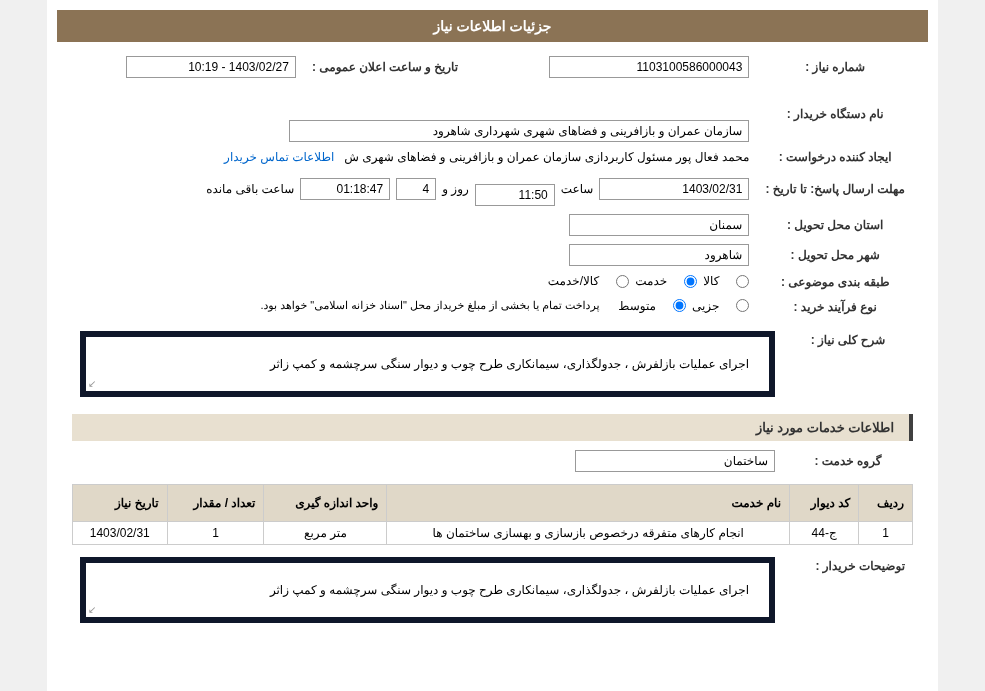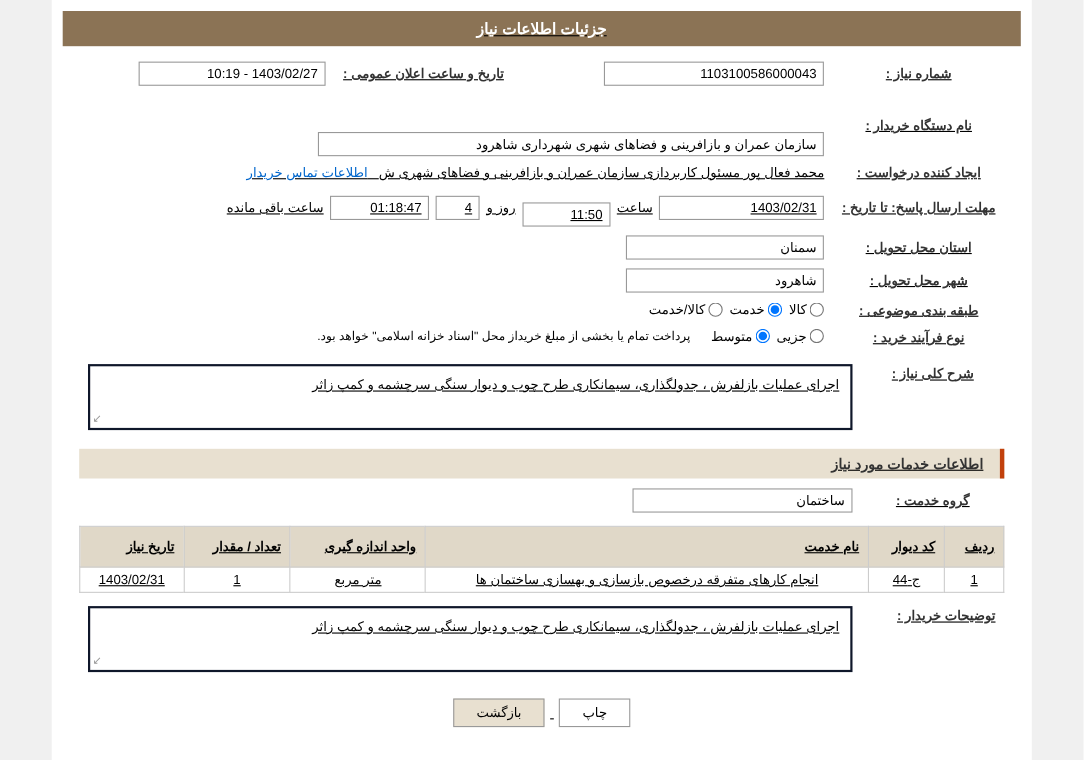--- a/index.html
+++ b/index.html
@@ -8,21 +8,20 @@
       font-size: 12px;
       background: #f0f0f0;
       direction: rtl;
     }
     .page-wrapper {
       width: 891px;
       min-height: 691px;
       background: #fff;
       margin: 0 auto;
       padding: 10px;
-      text-decoration: underline;
     }
     .header-bar {
       background: #8b7355;
       color: #fff;
       text-align: center;
       padding: 8px 15px;
       font-size: 14px;
       font-weight: bold;
       margin-bottom: 10px;
     }
@@ -59,21 +58,21 @@
     .input-time { width: 80px; margin-top: 12px; }
     .blue-link { color: #0066cc; text-decoration: none; }
     .section-header {
       background: #e8e0d0;
       color: #333;
       text-align: right;
       padding: 6px 15px;
       font-size: 13px;
       font-weight: bold;
       margin: 8px 0 5px 0;
-      border-right: 4px solid #c2410c;
+      border-right: 4px solid #404040;
     }
     .services-table {
       width: 100%;
       border-collapse: collapse;
       margin-bottom: 8px;
     }
     .services-table th {
       background: #e0d8c8;
       border: 1px solid #ccc;
       padding: 11px 8px;
@@ -103,28 +102,28 @@
     .btn-back {
       background: #e8e0d0;
       border: 1px solid #999;
       padding: 5px 20px;
       font-size: 12px;
       font-family: Tahoma, Arial, sans-serif;
       cursor: pointer;
       margin: 0 5px;
     }
     .radio-group { display: inline-flex; align-items: center; gap: 6px; }
-    .radio-item { display: inline-flex; align-items: center; gap: 3px; }
+    .radio-item { display: inline-flex; align-items: center; gap: 17px; }
     .datetime-row { display: flex; align-items: center; gap: 6px; }
     .inner-section {
       padding: 0 15px;
     }
     .desc-box {
-      border: 2px solid #0f172a;
-      padding: 10px;
+      border: 6px solid #0f172a;
+      padding: 20px;
       min-height: 60px;
       font-size: 12px;
       direction: rtl;
       text-align: right;
       margin-bottom: 5px;
       position: relative;
     }
     .desc-resize-handle {
       position: absolute;
       bottom: 2px;
@@ -297,19 +296,15 @@
         <td>
           <div class="desc-box">
             <span>اجرای عملیات بازلفرش ، جدولگذاری، سیمانکاری طرح چوب و دیوار سنگی سرچشمه و کمپ زاثر</span>
             <span class="desc-resize-handle">↙</span>
           </div>
         </td>
       </tr>
     </tbody>
       </table>
 
-    <div class="btn-row">
-      <button class="btn-print">چاپ</button>
-      <button class="btn-back">بازگشت</button>
-    </div>
 
   </div>
 </div>
 
 </body></html>

